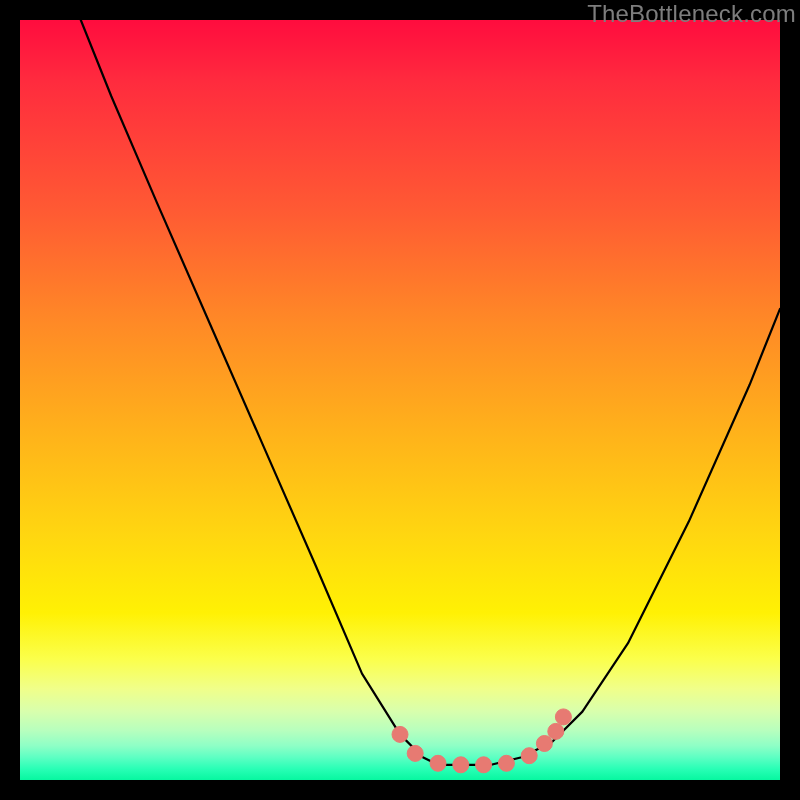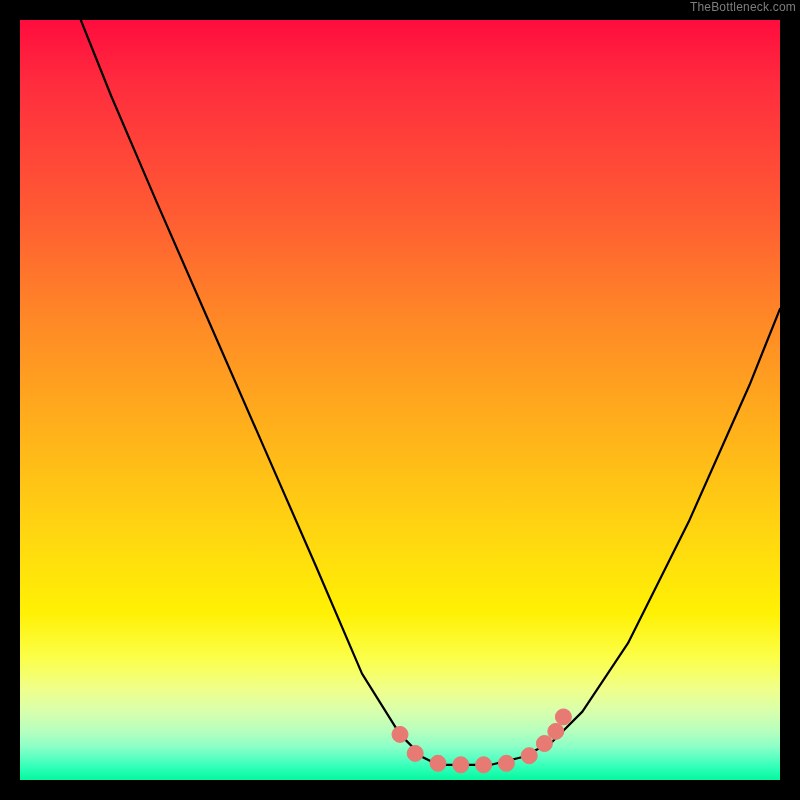--- a/index.html
+++ b/index.html
@@ -51,21 +51,21 @@
     top: 0;
     width: 760px;
     height: 760px;
     pointer-events: none;
   }
   .watermark {
     position: absolute;
     top: 0px;
     right: 4px;
     color: #7d7d7d;
-    font-size: 12px;
+    font-size: 24px;
     font-weight: 500;
     letter-spacing: 0.2px;
     user-select: none;
   }
 </style>
 </head>
 <body>
 
 <div class="frame">
   <div class="plot"></div>

